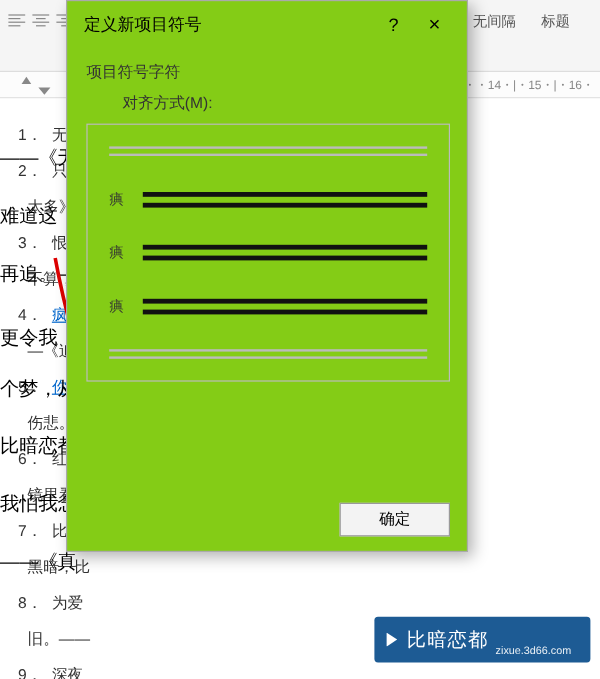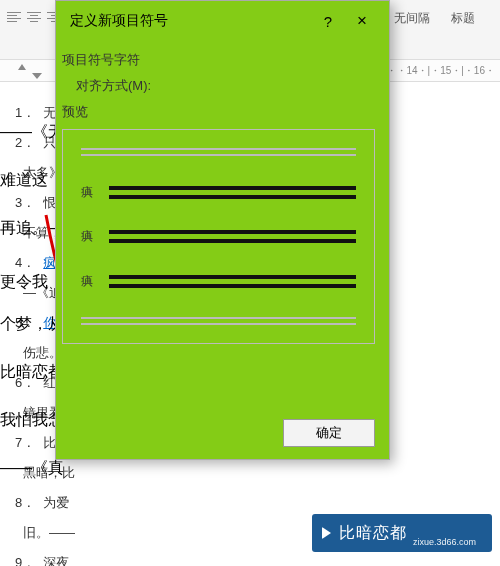--- a/index.html
+++ b/index.html
@@ -136,28 +136,28 @@
       cursor: pointer;
     }
     .title-close {
       width: 34px;
       text-align: center;
       font-size: 17px;
       cursor: pointer;
     }
     
     .dialog-body {
-      padding: 4px 14px 10px 6px;
+      padding: 4px 14px 10px 16px;
     }
     .section-label {
       font-size: 13px;
       color: #333;
       margin: 6px 0 8px 0;
     }
-    .indent { margin-left: 14px; }
+    .indent { margin-left: 30px; }
     
     .btn-row {
       display: flex;
       gap: 12px;
       margin-left: 14px;
       margin-bottom: 14px;
     }
     .pill-btn {
       height: 30px;
       padding: 0 14px;
@@ -401,21 +401,20 @@
     <span class="title-close">×</span>
   </div>
 
   <div class="dialog-body">
     <div class="section-label">项目符号字符</div>
 
 
     <div class="section-label indent">对齐方式(M):</div>
 
 
-    <div class="section-label">预览</div>
 
     <div class="preview-box">
       <div class="pv-gray-bars">
         <div class="pv-gray-bar"></div>
         <div class="pv-gray-bar"></div>
       </div>
       <div class="pv-item">
         <span class="pv-bullet">痶</span>
         <div class="pv-black-bars">
             <div class="pv-black-bar"></div>

